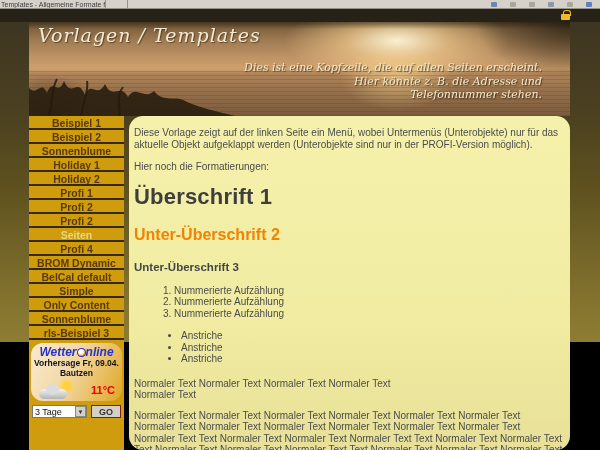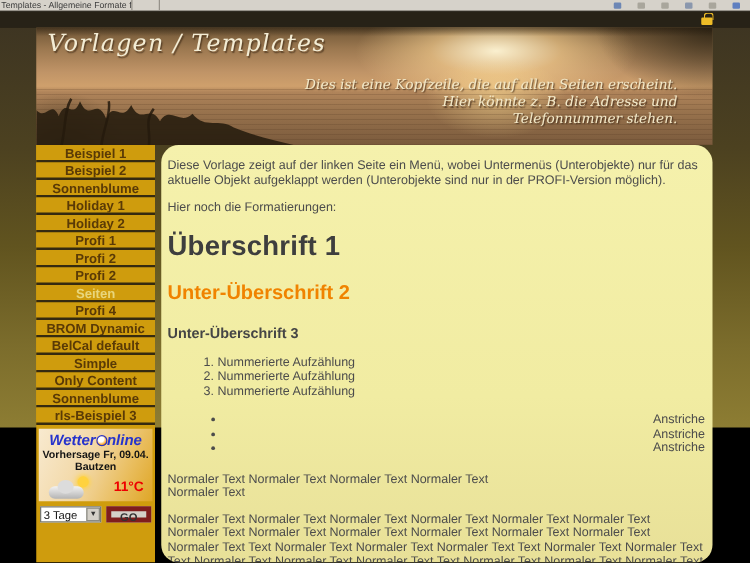--- a/index.html
+++ b/index.html
@@ -53,21 +53,21 @@
   .body-row { flex:1; display:flex; gap:5px; min-height:0; }
 
   
   .sidebar { width:95px; background:#cf9c0d; display:flex; flex-direction:column; }
   .menu-item { height:14px; line-height:14px; text-align:center; cursor:pointer;
     font-size:10.5px; font-weight:bold; color:#5a3a06; background:#cf9c0d;
     border-bottom:2px solid #352a10; overflow:hidden; white-space:nowrap; }
   .menu-item.active { color:#e8d67c; }
 
   .weather { margin-top:1px; flex:1; display:flex; flex-direction:column; font-weight:bold; }
-  .w-card { margin:2px 2px 1px 2px; padding:3px 0 1px 0; text-align:center; border-radius:0;
+  .w-card { margin:2px 2px 1px 2px; padding:3px 0 1px 0; text-align:center; border-radius:12px;
     background:linear-gradient(115deg,#f8ead0 0%,#f2d7a4 45%,#e9bd5d 75%,#dfa626 100%); }
   .w-logo { font-size:12px; font-weight:bold; font-style:italic; color:#2633cc; line-height:13px; }
   .w-o { display:inline-block; width:9px; height:9px; border-radius:50%; vertical-align:-1px;
     background:radial-gradient(circle at 42% 38%, #ffffff 0 28%, #ff9900 62%, #e05500 100%);
     box-shadow:0 0 0 1px #2633cc inset; }
   .w-line { font-size:8.5px; line-height:9.5px; color:#141414; }
   .w-row { display:flex; align-items:center; justify-content:space-between; padding:2px 7px 0 7px; height:22px; }
   .cloud { position:relative; width:36px; height:17px; }
   .cloud .sun { position:absolute; right:3px; top:-1px; width:9px; height:9px;
     background:#ffd23e; border-radius:50%; box-shadow:0 0 4px 1px #ffd23e; }
@@ -75,34 +75,34 @@
     background:linear-gradient(#f2f2f2,#b4b4b4); border-radius:7px; }
   .cloud .puff:before { content:''; position:absolute; left:7px; top:-5px; width:13px; height:11px;
     background:#dcdcdc; border-radius:50%; }
   .w-temp { color:#ee0000; font-size:11px; }
   .w-controls { display:flex; align-items:flex-end; gap:4px; padding:3px 3px 0 3px; }
   .w-select { flex:1; height:13px; background:#ffffff; border:1px solid #7a7a72;
     display:flex; align-items:center; justify-content:space-between;
     font-size:9px; font-weight:normal; color:#111; padding-left:2px; cursor:pointer; }
   .w-select-btn { width:11px; height:11px; background:#d4d0c8; border:1px solid #8a8a82;
     font-size:6px; color:#333; display:flex; align-items:center; justify-content:center; }
-  .w-go { height:13px; padding:0 7px; background:#d4d0c8; border:4px solid #7f1d1d;
+  .w-go { height:13px; padding:0 7px; background:#d4d0c8; border:1px solid #7f1d1d;
     font-size:9px; font-weight:bold; color:#333; cursor:pointer;
     font-family:"Liberation Sans", sans-serif; }
 
   
   .content { flex:1; background:linear-gradient(180deg,#f5f1ac 0%,#f1eca2 60%,#e8e098 100%);
     padding:11px 6px 0 5px; font-size:10px; color:#4c4c4c; overflow:hidden;border-radius:14px; }
   .content .p { margin:0 0 11px 0; line-height:11.5px; }
   .content .pre { white-space:pre-line; margin-bottom:9px; }
   .content h1 { font-size:22px; color:#3e3e3e; margin:10px 0 16px 0; letter-spacing:.2px; }
   .content h2 { font-size:16px; color:#f08300; margin:0 0 17px 0; }
   .content h3 { font-size:11.5px; color:#454545; margin:0 0 12px 0; }
   .content ol { margin:0 0 11px 0; padding-left:40px; }
-  .content ul { margin:0 0 13px 0; padding-left:47px; list-style:disc;text-align:right; }
+  .content ul { margin:0 0 13px 0; padding-left:47px; list-style:disc; }
   .content li { line-height:11.5px; }
 </style>
 </head>
 <body>
 
 <div class="screen">
 
   <div class="browser-bar">
     <span class="tab-title">Templates - Allgemeine Formate für Texte - ...</span>
     <span class="tab-stub"></span>

